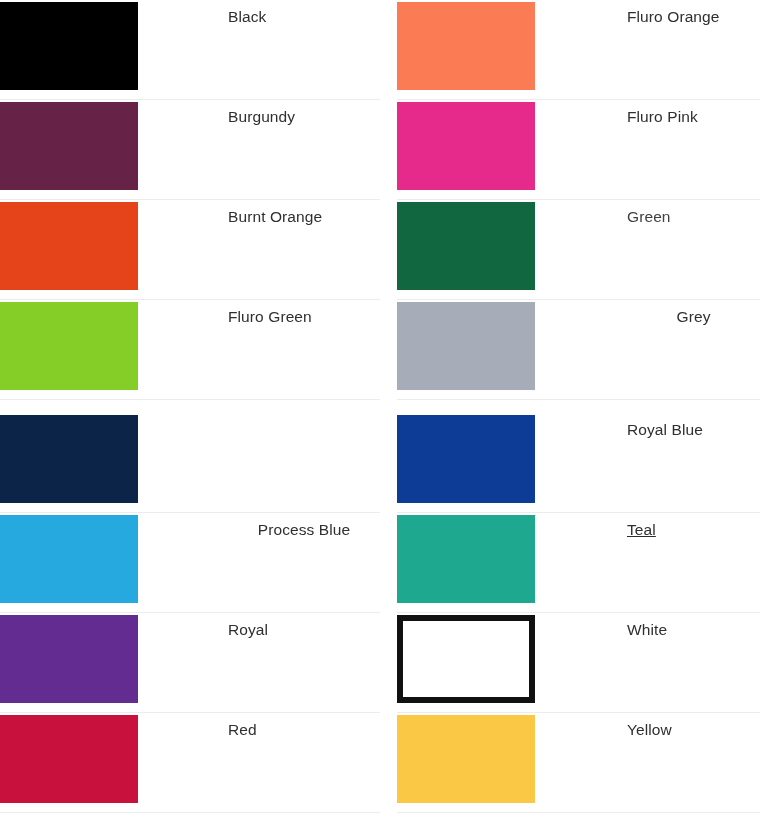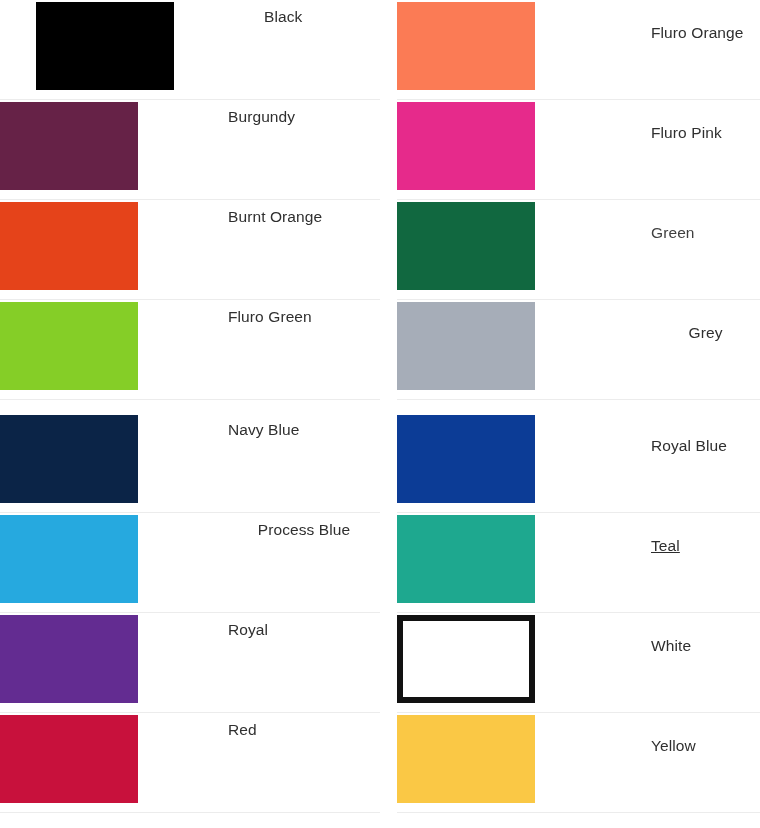--- a/index.html
+++ b/index.html
@@ -68,30 +68,30 @@
     padding-left: 0;
     padding-top: 7px;
     font-size: 15.5px;
     line-height: 19px;
     letter-spacing: 0.1px;
     color: #2f2f2f;
     white-space: nowrap;
   }
 
   .left-column .swatch-label { padding-left: 90px; }
-  .right-column .swatch-label { padding-left: 116px; margin-top: 16px; }
+  .right-column .swatch-label { padding-left: 92px; }
 </style>
 </head>
 <body style="background: rgb(255, 255, 255);">
 
 <div class="colour-chart">
 
   <div class="chart-column left-column">
 
-    <div class="swatch-row" style="border-bottom-color: rgb(236, 236, 236); padding-left: 36px;">
+    <div class="swatch-row" style="border-bottom-color: rgb(236, 236, 236);">
       <div class="swatch-chip" style="background-color: rgb(0, 0, 0);"></div>
       <div class="swatch-label" style="color: rgb(47, 47, 47);">Black</div>
     </div>
 
     <div class="swatch-row" style="border-bottom-color: rgb(236, 236, 236);">
       <div class="swatch-chip" style="background-color: rgb(102, 34, 71);"></div>
       <div class="swatch-label" style="color: rgb(47, 47, 47);">Burgundy</div>
     </div>
 
     <div class="swatch-row" style="border-bottom-color: rgb(236, 236, 236);">
@@ -99,21 +99,20 @@
       <div class="swatch-label" style="color: rgb(47, 47, 47);">Burnt Orange</div>
     </div>
 
     <div class="swatch-row" style="border-bottom-color: rgb(236, 236, 236);">
       <div class="swatch-chip" style="background-color: rgb(133, 206, 39);"></div>
       <div class="swatch-label" style="color: rgb(47, 47, 47);">Fluro Green</div>
     </div>
 
     <div class="swatch-row row-gap-before" style="border-bottom-color: rgb(236, 236, 236);">
       <div class="swatch-chip" style="background-color: rgb(11, 36, 71);"></div>
-      <div class="swatch-label" style="color: rgb(47, 47, 47);">Navy Blue</div>
     </div>
 
     <div class="swatch-row" style="border-bottom-color: rgb(236, 236, 236); text-align: center;">
       <div class="swatch-chip" style="background-color: rgb(38, 169, 223);"></div>
       <div class="swatch-label" style="color: rgb(47, 47, 47);">Process Blue</div>
     </div>
 
     <div class="swatch-row" style="border-bottom-color: rgb(236, 236, 236);">
       <div class="swatch-chip" style="background-color: rgb(99, 44, 145);"></div>
       <div class="swatch-label" style="color: rgb(47, 47, 47);">Royal</div>

